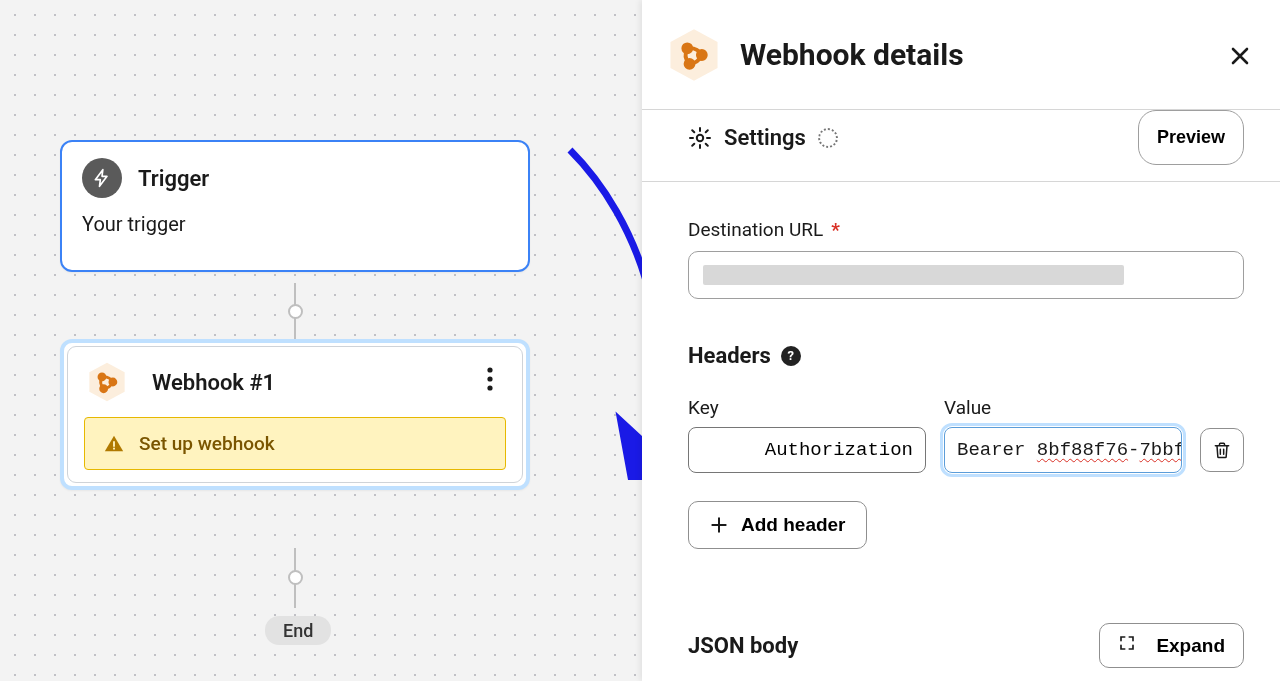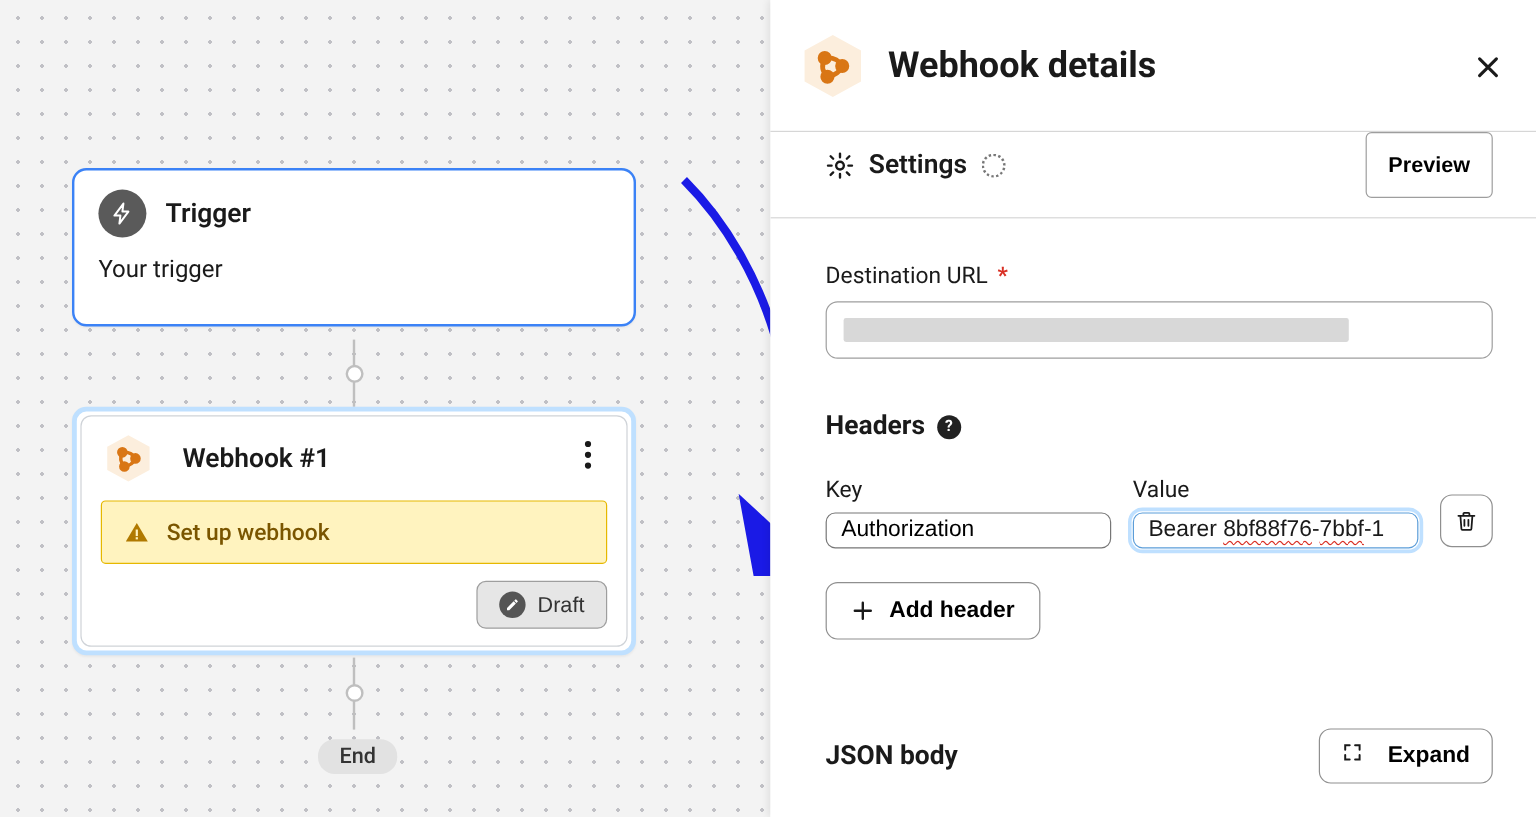--- a/index.html
+++ b/index.html
@@ -66,41 +66,41 @@
   
   .panel-scroll::-webkit-scrollbar { width: 10px; }
   .panel-scroll::-webkit-scrollbar-track { background: #eee; }
   .panel-scroll::-webkit-scrollbar-thumb { background: #c4c4c4; border-radius: 5px; }
 
   .settings-row { display:flex; align-items:center; justify-content:space-between; padding: 6px 0 16px 0; margin-top: -6px; }
   .settings-left { display:flex; align-items:center; gap:12px; }
   .settings-left .gear { width:24px; height:24px; }
   .settings-label { font-size:22px; font-weight:600;text-align:center; }
   .spinner { width:20px; height:20px; border-radius:50%; border:2px dotted #777; display:inline-block; }
-  .btn-outline { border:1.5px solid #9e9e9e; background:#fff; border-radius:5px; padding:16px 18px; font-size:18px; font-weight:600; cursor:pointer; }
+  .btn-outline { border:1.5px solid #9e9e9e; background:#fff; border-radius:18px; padding:16px 18px; font-size:18px; font-weight:600; cursor:pointer; }
 
   .divider { height:1px; background:#d6d6d6; margin: 0 -36px 0 -46px; }
 
   .field-block { padding-top: 36px; }
   .field-label { font-size:19px; font-weight:400; margin-bottom: 10px; display:flex; align-items:center; gap:8px; }
   .req-star { color:#d93025; font-weight:700; }
   .url-input { width: 100%; border:1.5px solid #9e9e9e; border-radius:10px; height:48px; padding: 0 14px; font-size:18px; display:flex; align-items:center; }
   .redact { display:inline-block; height:20px; background:#d8d8d8; width: 80%; border-radius:2px; }
 
   .section-gap { height: 44px; }
 
   .headers-title { display:flex; align-items:center; gap:10px; font-size:22px; font-weight:700; margin-bottom: 28px; }
   .help-dot { width:20px; height:20px; border-radius:50%; background:#222; color:#fff; font-size:13px; font-weight:700; display:flex; align-items:center; justify-content:center; cursor:pointer; }
 
   .kv-row { display:flex; align-items:flex-end; gap:18px; }
   .kv-col { display:flex; flex-direction:column; }
   .kv-col .col-label { font-size:19px; margin-bottom:8px; }
   .kv-col.key { width: 238px; }
   .kv-col.val { width: 238px; }
-  .txt-input { width:100%; height:30px; border:1.5px solid #767676; border-radius:8px; padding: 0 12px; font-size:19px; font-family: Liberation Sans, sans-serif; }
+  .txt-input { width:100%; height:46px; border:1.5px solid #767676; border-radius:8px; padding: 0 12px; font-size:19px; font-family: Liberation Mono, monospace; text-align: right; }
   .txt-input.focused { outline: 3px solid #bfe0ff; outline-offset: 1px; border-color:#5b9dd9; }
   .spellbad { text-decoration: underline wavy #d93025; text-decoration-thickness: 1.4px; text-underline-offset: 3px; }
   .del-btn { width:44px; height:44px; border:1.5px solid #8f8f8f; border-radius:10px; display:flex; align-items:center; justify-content:center; cursor:pointer; background:#fff; margin-bottom:1px; }
 
   .add-btn { margin-top: 28px; display:inline-flex; align-items:center; gap:12px; border:1.5px solid #8f8f8f; border-radius:10px; padding:12px 20px; font-size:19px; font-weight:600; background:#fff; cursor:pointer; }
   .add-btn .plus { width:20px; height:20px; }
 
   .json-row { display:flex; align-items:center; justify-content:space-between; margin-top: 74px; padding-bottom: 16px; }
   .json-title { font-size:22px; font-weight:700; }
   .expand-btn { display:inline-flex; align-items:center; gap:20px; border:1.5px solid #8f8f8f; border-radius:10px; padding:10px 18px; font-size:19px; font-weight:600; background:#fff; cursor:pointer; }
@@ -155,30 +155,20 @@
         <span class="warn-icon">
           <svg width="22" height="22" viewBox="0 0 24 24">
               <path d="M12 3 2 20h20L12 3Z" fill="#b07900"></path>
               <rect x="11" y="9" width="2" height="6" fill="#fff3bf"></rect>
               <rect x="11" y="16" width="2" height="2" fill="#fff3bf"></rect>
             </svg>
         </span>
         <span>Set up webhook</span>
       </div>
 
-      <div class="draft-row">
-        <button class="draft-btn">
-          <span class="pencil">
-            <svg width="12" height="12" viewBox="0 0 24 24">
-                <path d="M3 17.25V21h3.75L17.81 9.94l-3.75-3.75L3 17.25zM20.71 7.04a1 1 0 0 0 0-1.41l-2.34-2.34a1 1 0 0 0-1.41 0L15.13 5.13l3.75 3.75 1.83-1.84z" fill="#fff"></path>
-              </svg>
-          </span>
-          <span>Draft</span>
-        </button>
-      </div>
     </div>
   </div>
 
   <div class="connector conn2"></div>
   <div class="conn-dot dot2"></div>
 
   <div class="end-pill">End</div>
 
   <svg class="arrow" width="200" height="340" viewBox="0 0 200 340">
     <defs>

